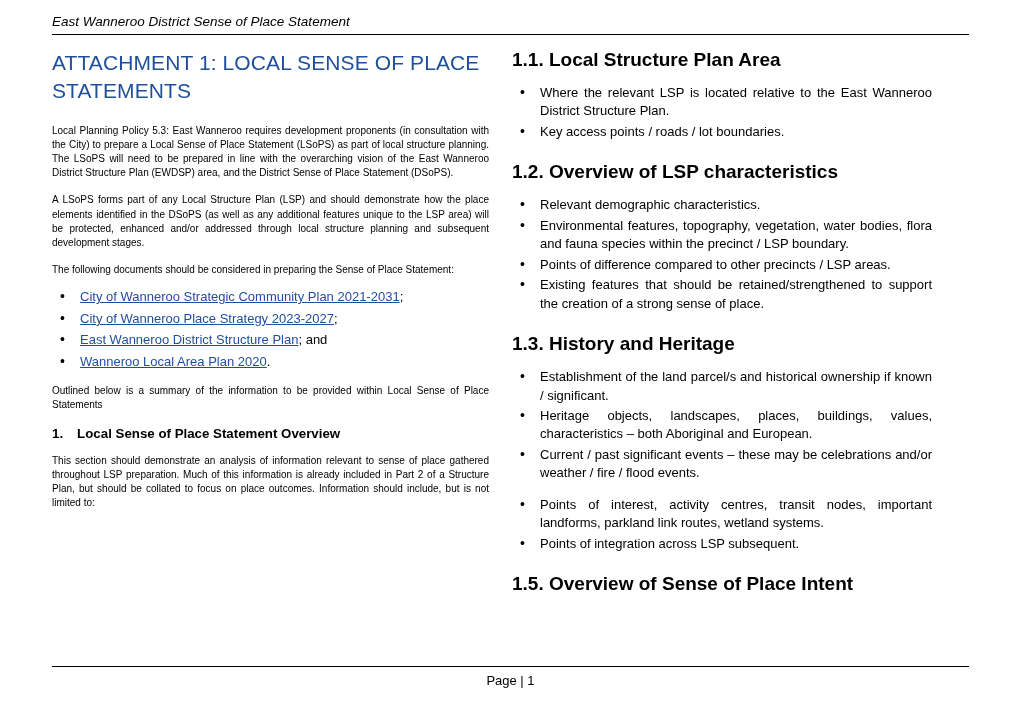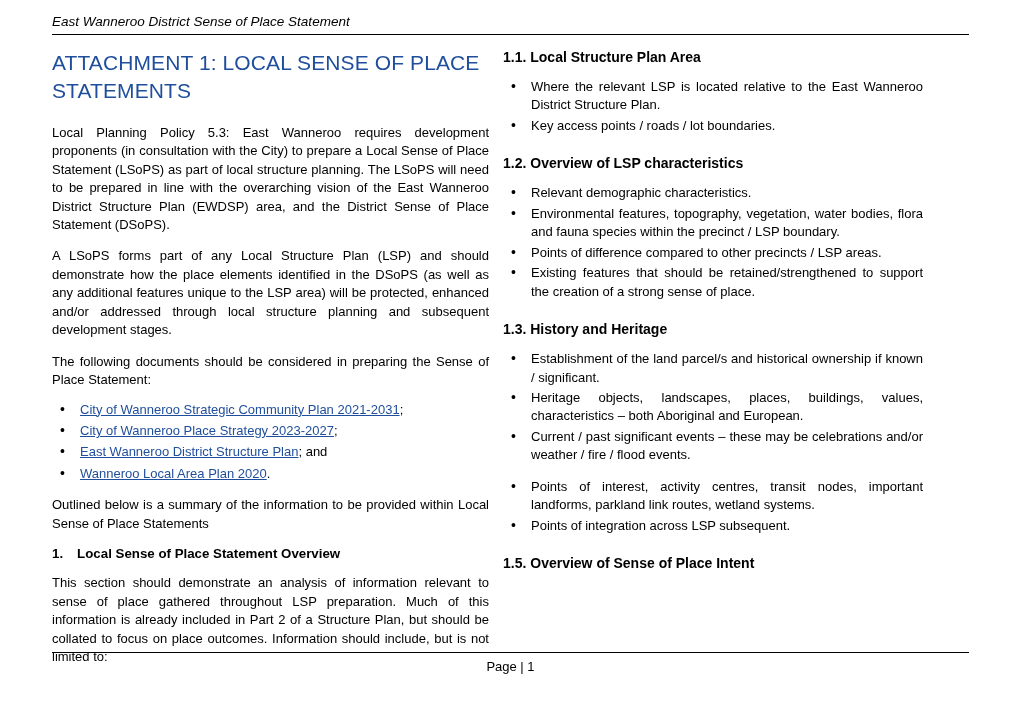--- a/index.html
+++ b/index.html
@@ -28,48 +28,48 @@
     color: #000;
     padding-bottom: 5px;
   }
   .header-rule {
     border-bottom: 1px solid #000;
     margin-bottom: 14px;
   }
   
   .columns {
     display: flex;
-    gap: 14px;
+    gap: 23px;
     align-items: flex-start;
   }
   .col-left {
     width: 437px;
   }
   .col-right {
     width: 420px;
   }
   h1.title {
     color: #1F4E9C;
     font-size: 21px;
     font-weight: normal;
     line-height: 1.35;
     margin: 0 0 18px 0;
     letter-spacing: 0.1px;
   }
   p.body {
-    font-size: 13px;
+    font-size: 10px;
     line-height: 1.42;
     margin: 0 0 13px 0;
     text-align: justify;
   }
   p.body.tight {
     margin-bottom: 11px;
   }
   h2.sub {
-    font-size: 14px;
+    font-size: 19px;
     font-weight: bold;
     margin: 0 0 13px 0;
   }
   h2.sub.spaced {
     margin-top: 20px;
   }
   .numbered {
     font-size: 13.3px;
     font-weight: bold;
     margin: 0 0 13px 0;
@@ -103,21 +103,21 @@
   }
   a.doclink {
     color: #1F4E9C;
     text-decoration: underline;
   }
   
   .footer {
     position: absolute;
     left: 52px;
     right: 48px;
-    bottom: 28px;
+    bottom: 14px;
   }
   .footer-rule {
     border-top: 1px solid #000;
     margin-bottom: 6px;
   }
   .footer-text {
     text-align: center;
     font-size: 13px;
   }
 </style>

